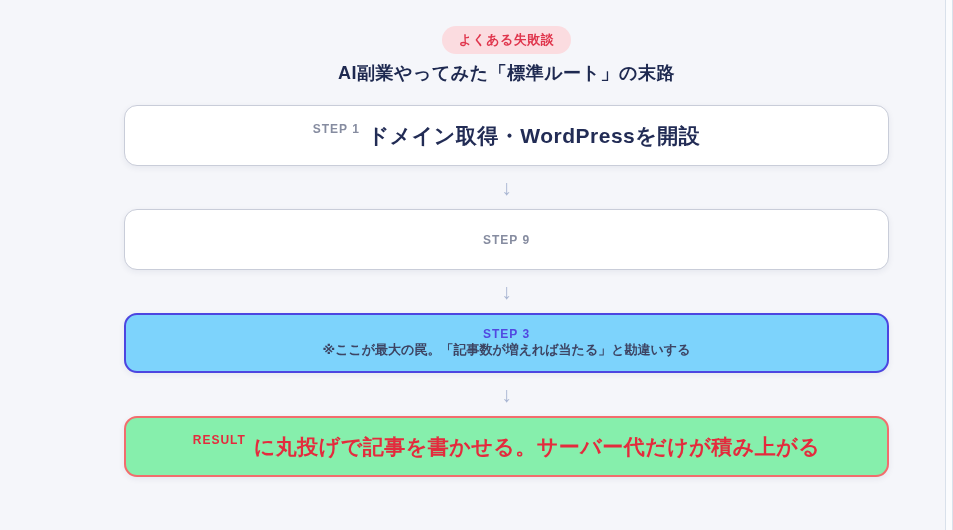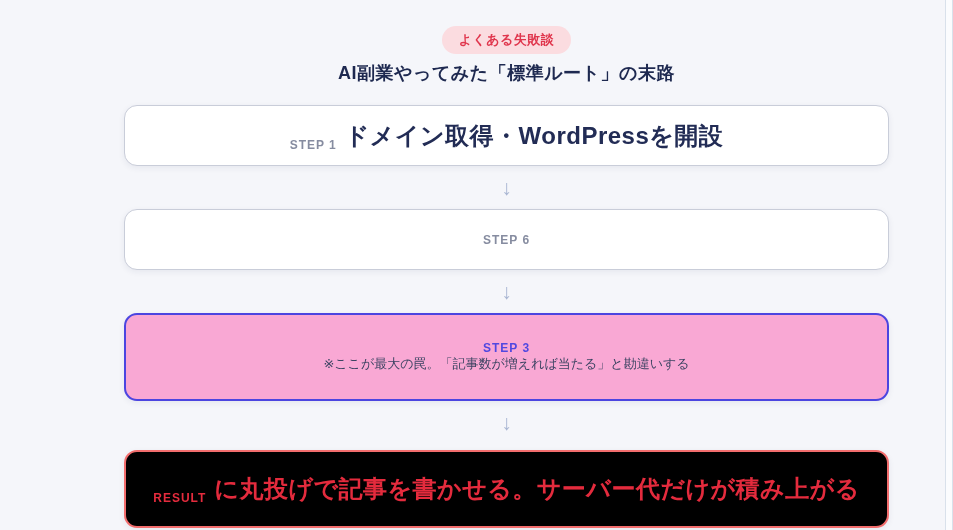--- a/index.html
+++ b/index.html
@@ -66,61 +66,60 @@
     border-radius: 13px;
     text-align: center;
     display: flex;
     flex-direction: column;
     justify-content: center;
     align-items: center;
     box-shadow: 0 2px 6px rgba(30, 42, 90, 0.07);
   }
   .card .main-row {
     display: flex;
-    align-items: flex-end;
+    align-items: flex-start;
     justify-content: center;
     gap: 8px;
   }
   .card .label {
     font-size: 12px;
     font-weight: bold;
     letter-spacing: 1px;
     color: #868ca0;
   }
   .card .text {
-    font-size: 24px;
+    font-size: 21px;
     font-weight: bold;
     color: #222c55;
     letter-spacing: 0.5px;
   }
   .card.default {
     background: #ffffff;
     border: 1.5px solid #c9cdd9;
     height: 61px;
   }
   .card.highlight {
-    background: #f9a8d4;
+    background: #7dd3fc;
     border: 2px solid #4c45e0;
-    height: 88px;
+    height: 60px;
   }
   .card.highlight .label,
   .card.highlight .text {
     color: #5148e0;
   }
   .card.highlight .note {
     margin-top: 0;
     font-size: 13px;
-    font-weight: normal;
+    font-weight: bold;
     color: #3d4463;
   }
   .card.danger {
-    background: #000000;
+    background: #86efac;
     border: 2px solid #f26d6d;
-    height: 78px;
-    margin-top: 6px;
+    height: 61px;
   }
   .card.danger .label,
   .card.danger .text {
     color: #e42b3d;
   }
   .arrow {
     height: 43px;
     display: flex;
     align-items: center;
     justify-content: center;
@@ -146,21 +145,21 @@
       <div class="main-row">
         <span class="label">STEP 1</span>
         <span class="text">ドメイン取得・WordPressを開設</span>
       </div>
     </div>
 
     <div class="arrow">↓</div>
 
     <div class="card default">
       <div class="main-row">
-        <span class="label">STEP 6</span>
+        <span class="label">STEP 9</span>
       </div>
     </div>
 
     <div class="arrow">↓</div>
 
     <div class="card highlight">
       <div class="main-row">
         <span class="label">STEP 3</span>
       </div>
       <div class="note">※ここが最大の罠。「記事数が増えれば当たる」と勘違いする</div>

